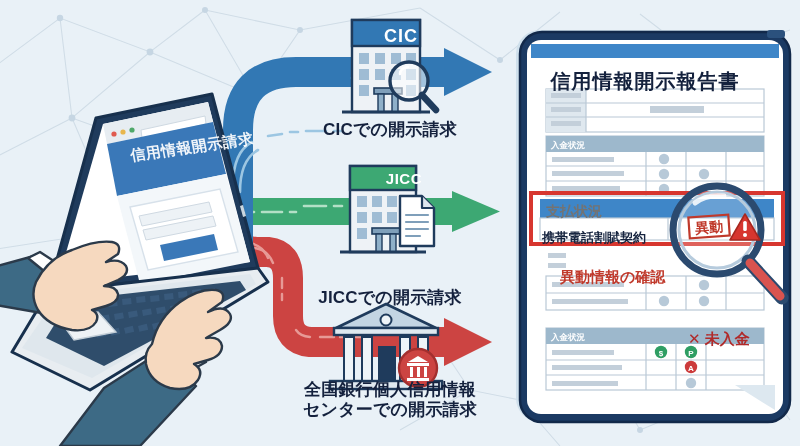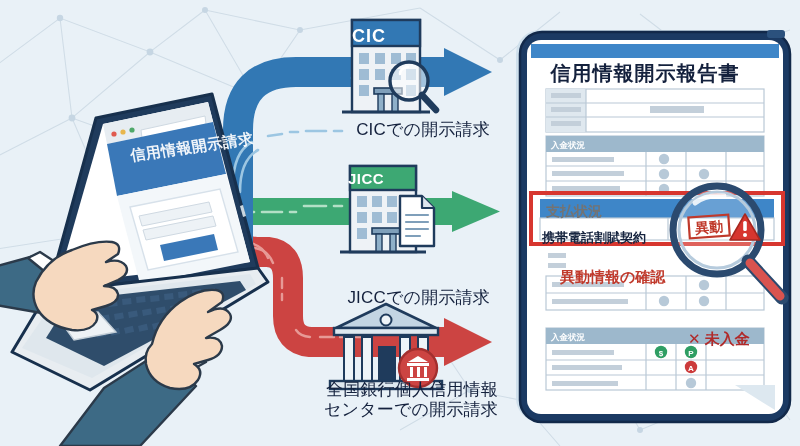--- a/index.html
+++ b/index.html
@@ -5,38 +5,38 @@
   html,body{margin:0;padding:0;}
   body{
     width:800px;height:446px;overflow:hidden;
     font-family:"Liberation Sans","DejaVu Sans",sans-serif;
     background:#eaf2f8;
   }
   #stage{position:relative;width:800px;height:446px;overflow:hidden;background:#e9f1f7;}
   #bg{position:absolute;inset:0;}
   .layer{position:absolute;inset:0;}
   .cap{
-    position:absolute;color:#14213d;font-weight:400;
-    text-align:right;line-height:1.18;letter-spacing:.2px;
+    position:absolute;color:#14213d;font-weight:700;
+    text-align:center;line-height:1.18;letter-spacing:.2px;
     white-space:pre-line;
   }
   #cap-cic{left:290px;top:120px;width:200px;font-size:17px;}
   #cap-jicc{left:290px;top:256px;width:200px;font-size:17px;margin-top:32px;}
   #cap-bank{left:282px;top:380px;width:216px;font-size:17px;}
   .doc-text{position:absolute;font-weight:700;color:#14213d;}
-  #doc-title{left:530px;top:60px;width:230px;text-align:center;font-size:20px;letter-spacing:1px;}
+  #doc-title{left:530px;top:68px;width:230px;text-align:center;font-size:20px;letter-spacing:1px;}
   #lbl-nyukin1{left:551px;top:140px;font-size:8.5px;color:#ffffff;}
   #lbl-shiharai{left:546px;top:203px;font-size:14px;color:#737373;}
   #lbl-keitai{left:542px;top:229px;font-size:13px;color:#16243f;}
   #lbl-idou-title{left:560px;top:268px;font-size:15px;color:#c0392b;}
   #lbl-nyukin2{left:551px;top:332px;font-size:8.5px;color:#ffffff;}
   #lbl-minyukin{left:688px;top:330px;font-size:15px;color:#b02a2a;}
   #laptop-screen-title{position:absolute;left:112px;top:138px;width:160px;font-size:15px;font-weight:700;color:#ffffff;
       text-align:center;transform:rotate(-11deg) skewY(3deg);opacity:.92;letter-spacing:.5px;}
-  .bldg-label{position:absolute;font-weight:700;color:#ffffff;text-align:left;}
+  .bldg-label{position:absolute;font-weight:700;color:#ffffff;text-align:right;}
   #bl-cic{left:352px;top:26px;width:66px;font-size:18px;letter-spacing:1px;}
   #bl-jicc{left:348px;top:170px;width:74px;font-size:15px;letter-spacing:.5px;}
   .sr{position:absolute;width:1px;height:1px;overflow:hidden;clip:rect(0 0 0 0);}
 </style>
 </head>
 <body>
 
 <div id="stage">
 
   <svg id="bg" viewBox="0 0 800 446">

